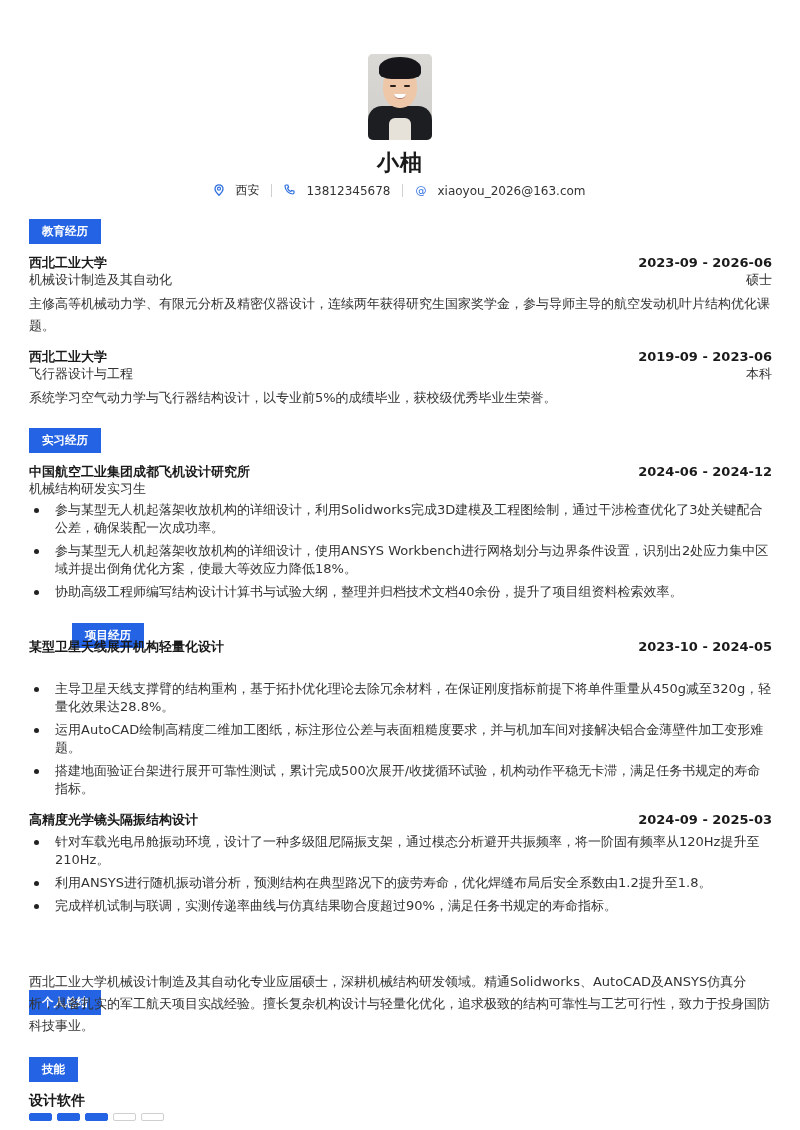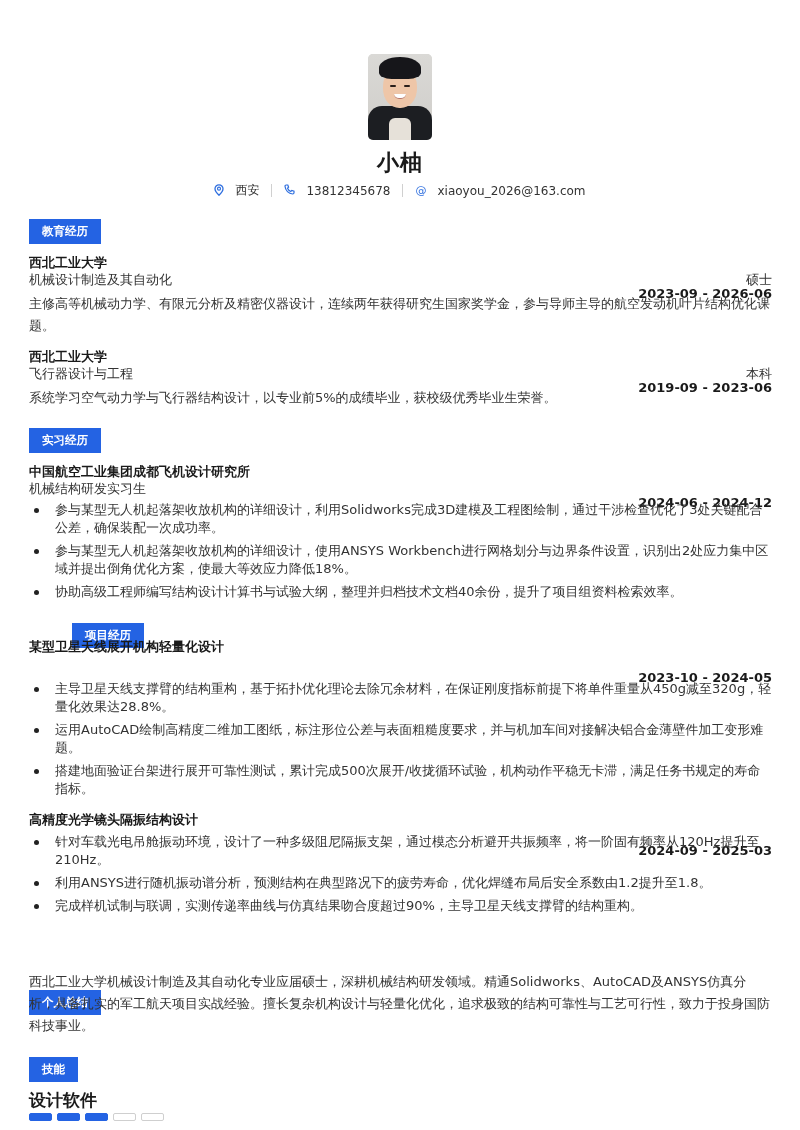--- a/index.html
+++ b/index.html
@@ -34,29 +34,29 @@
   .contact .ic { color: #2f6fdf; font-size: 11px; line-height: 1; }
 
   
   .tag {
     position: absolute; left: 29px; height: 25px; padding: 0 13px; background: #2463e3; color: #fff;
     border-radius: 0; font-size: 11.5px; font-weight: bold; line-height: 25px;
   }
 
   .row { position: absolute; left: 29px; width: 743px; display: flex; justify-content: space-between; font-size: 13px; line-height: 17px; }
   .row .t { font-weight: bold; color: #1a1a1a; }
-  .row .d { font-weight: bold; color: #1a1a1a; margin-top: 31px; }
+  .row .d { font-weight: bold; color: #1a1a1a; }
   .sub { position: absolute; left: 29px; width: 743px; display: flex; justify-content: space-between; font-size: 13px; line-height: 17px; color: #333; }
   .para { position: absolute; left: 29px; width: 743px; font-size: 13px; line-height: 22px; color: #333; }
 
   .bullets { position: absolute; left: 29px; width: 743px; list-style: none; }
   .bullets li { position: relative; padding-left: 26px; font-size: 13px; line-height: 18px; color: #333; margin-bottom: 5px; }
   .bullets li::before { content: ""; position: absolute; left: 5px; top: 7px; width: 5px; height: 5px; background: #222; border-radius: 50%; }
 
-  .skill-title { position: absolute; left: 29px; top: 1092px; font-size: 17px; font-weight: bold; color: #1a1a1a; line-height: 17px; }
+  .skill-title { position: absolute; left: 29px; top: 1092px; font-size: 14px; font-weight: bold; color: #1a1a1a; line-height: 17px; }
   .skill-bar { position: absolute; left: 29px; top: 1113px; display: flex; gap: 5px; }
   .skill-bar .seg { width: 23px; height: 8px; border-radius: 2px; border: 1px solid #2463e3; }
   .skill-bar .seg.on { background: #2463e3; }
   .skill-bar .seg.off { background: #fff; border-color: #cfcfcf; }
 </style>
 </head>
 <body>
 
 <div class="page">
 
@@ -149,21 +149,21 @@
     <li>搭建地面验证台架进行展开可靠性测试，累计完成500次展开/收拢循环试验，机构动作平稳无卡滞，满足任务书规定的寿命指标。</li>
   </ul>
 
   <div class="row" style="top:811px;gap:12px;">
     <span class="t">高精度光学镜头隔振结构设计</span>
     <span class="d">2024-09 - 2025-03</span>
   </div>
   <ul class="bullets" style="top:833px;">
     <li>针对车载光电吊舱振动环境，设计了一种多级阻尼隔振支架，通过模态分析避开共振频率，将一阶固有频率从120Hz提升至210Hz。</li>
     <li>利用ANSYS进行随机振动谱分析，预测结构在典型路况下的疲劳寿命，优化焊缝布局后安全系数由1.2提升至1.8。</li>
-    <li>完成样机试制与联调，实测传递率曲线与仿真结果吻合度超过90%，主导卫星天线支撑臂的结构重构。</li>
+    <li>完成样机试制与联调，实测传递率曲线与仿真结果吻合度超过90%，满足任务书规定的寿命指标。</li>
   </ul>
 
   <div class="tag" style="top:968px;margin-top:22px;">个人总结</div>
   <div class="para" style="top:971px;">西北工业大学机械设计制造及其自动化专业应届硕士，深耕机械结构研发领域。精通Solidworks、AutoCAD及ANSYS仿真分析，具备扎实的军工航天项目实战经验。擅长复杂机构设计与轻量化优化，追求极致的结构可靠性与工艺可行性，致力于投身国防科技事业。</div>
 
   <div class="tag" style="top:1057px;">技能</div>
   <div class="skill-title">设计软件</div>
   <div class="skill-bar">
     <span class="seg on"></span>
     <span class="seg on"></span>

